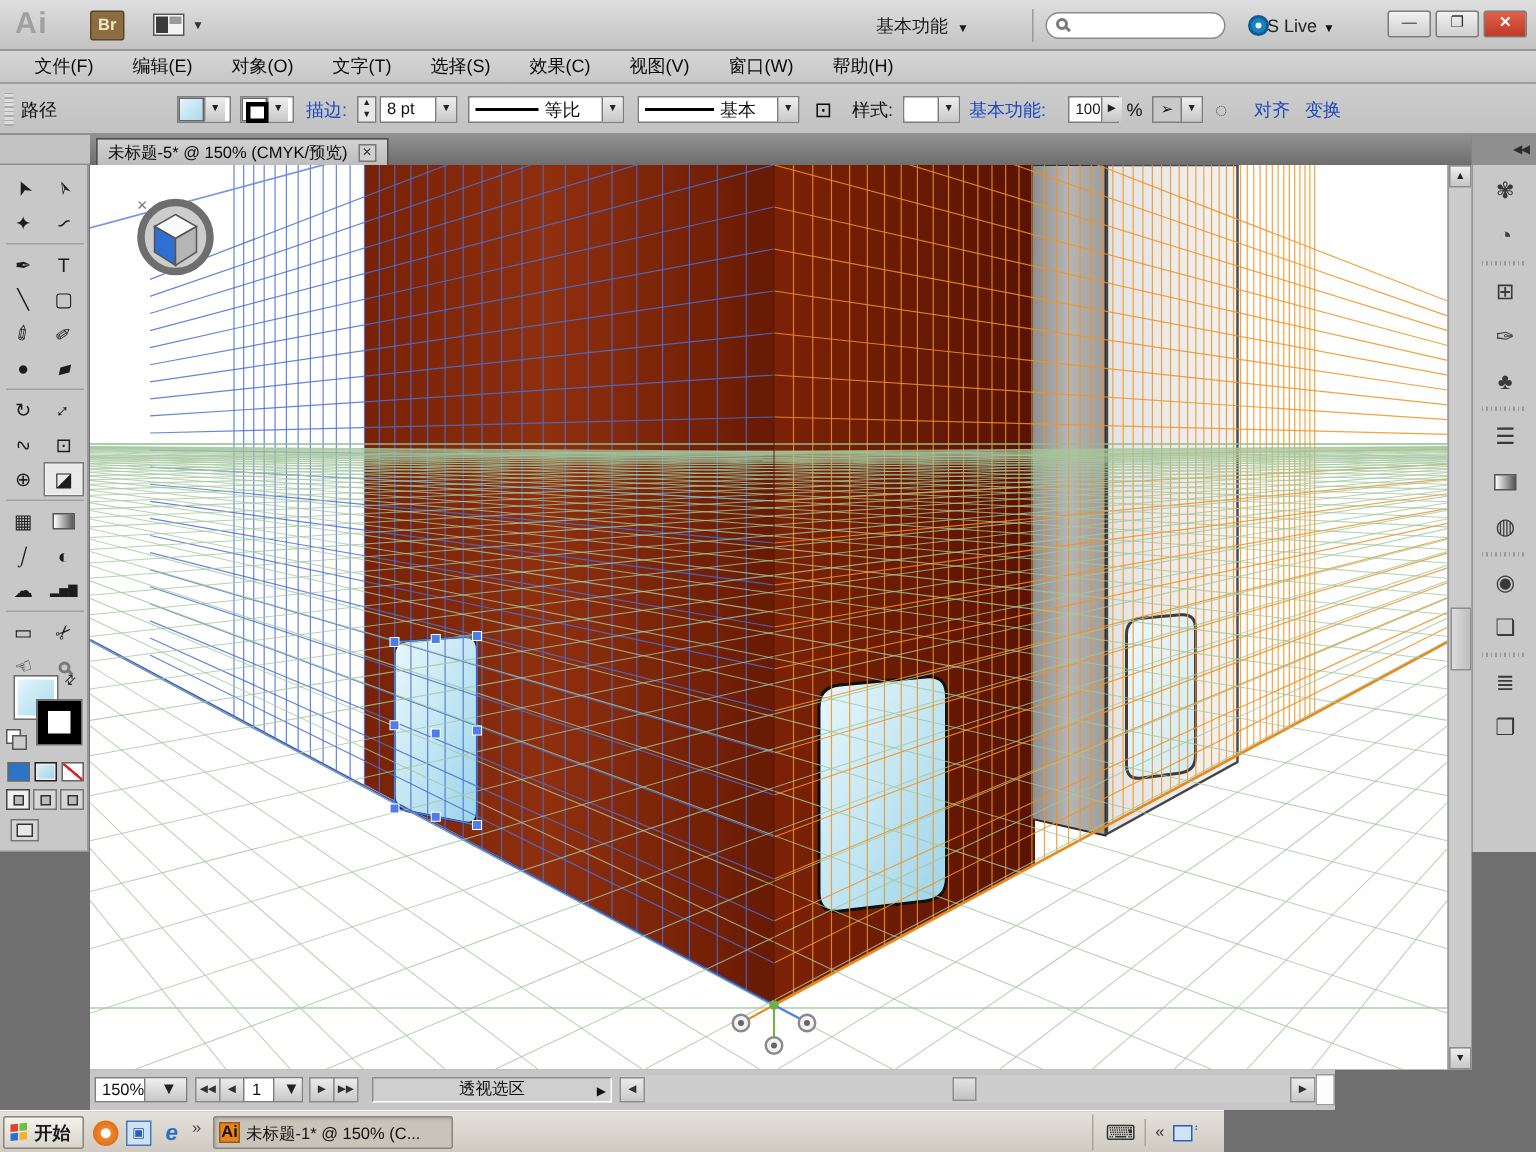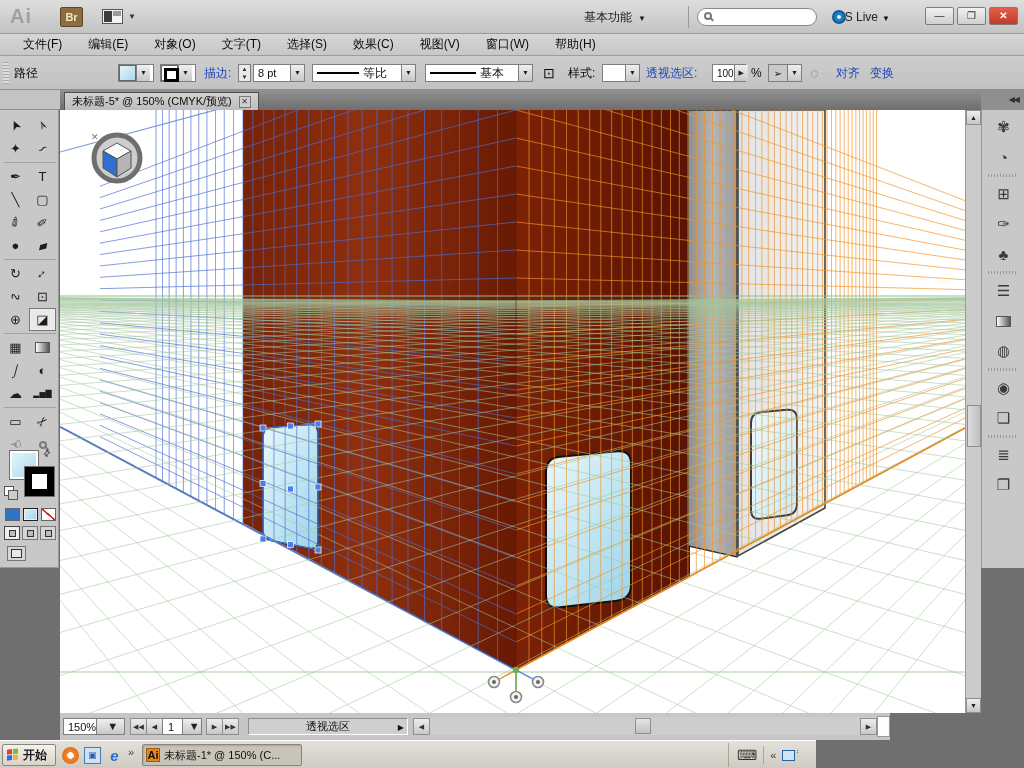--- a/index.html
+++ b/index.html
@@ -183,21 +183,21 @@
       <span class="dash" style="width:46px"></span>
       <span style="font-size:12px">基本</span>
       <span class="caretbtn" style="margin-left:auto">▼</span>
     </div>
   <div class="cb-lbl" style="left:543px;font-size:14px">⊡</div>
   <div class="cb-lbl" style="left:568px">样式:</div>
   <div class="combo" style="left:602px;width:38px">
       <span style="flex:1;height:12px;background:#fff"></span>
       <span class="caretbtn">▼</span>
     </div>
-  <div class="cb-lbl link" style="left:646px">透视选区:</div>
+  <div class="cb-lbl link" style="left:646px">基本功能:</div>
   <div class="combo" style="left:712px;width:34px">
       <span style="flex:1;padding-left:4px;font-size:10px">100</span>
       <span class="caretbtn">▶</span>
     </div>
   <div class="cb-lbl" style="left:751px">%</div>
   <div class="combo" style="left:768px;width:34px;background:#c9c9c9">
       <span style="flex:1;text-align:center;font-size:10px">➢</span>
       <span class="caretbtn">▼</span>
     </div>
   <div class="cb-lbl" style="left:810px;font-size:14px;color:#555">◌</div>

